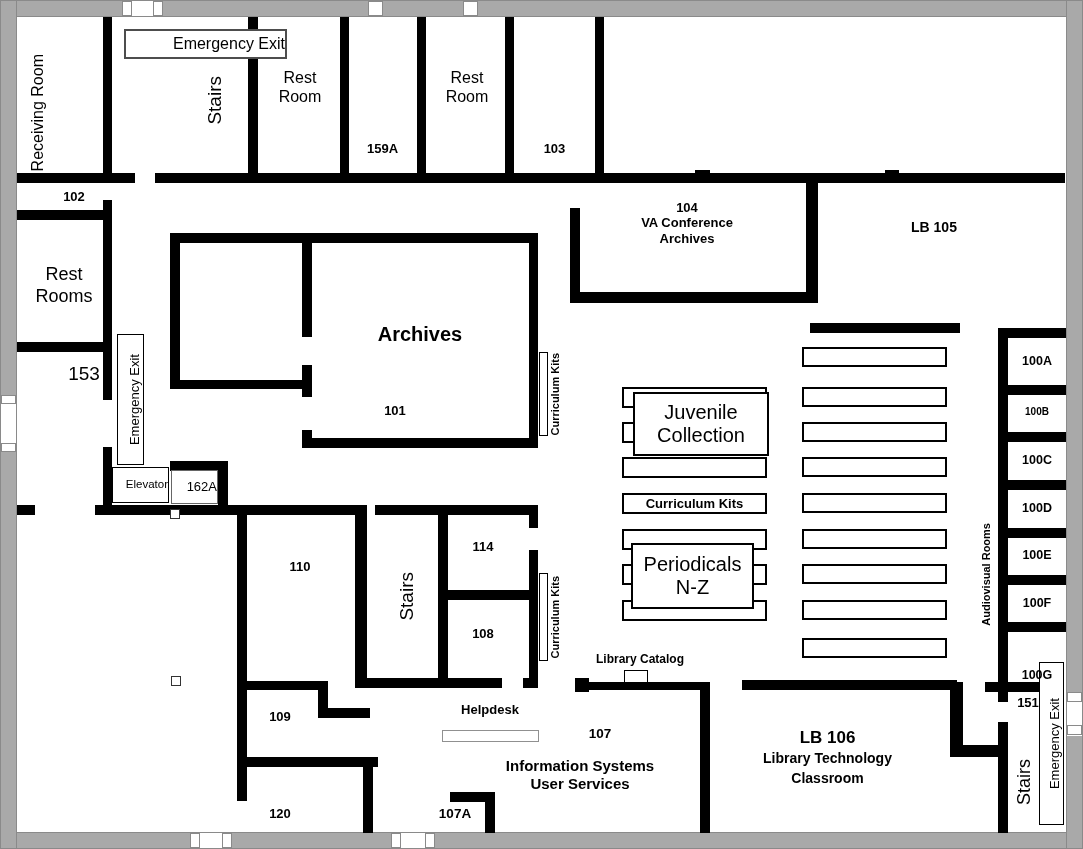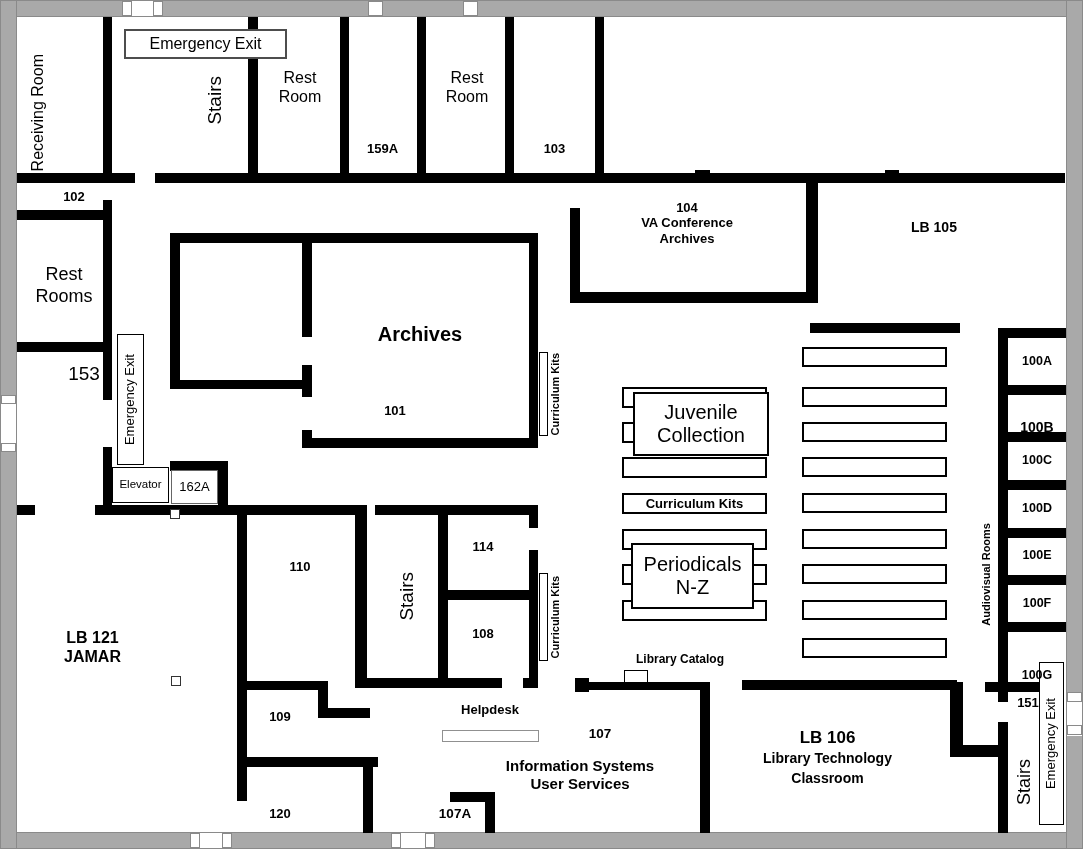--- a/index.html
+++ b/index.html
@@ -6,21 +6,21 @@
   html,body{margin:0;padding:0;background:#fff;}
   #plan{position:relative;width:1083px;height:849px;background:#fff;overflow:hidden;
         font-family:"Liberation Sans",sans-serif;color:#000;}
   .gb{position:absolute;background:#a9a9a9;border:1px solid #8a8a8a;box-sizing:border-box;z-index:0;}
   .door{position:absolute;background:#fff;z-index:1;}
   .jamb{position:absolute;background:#fff;border:1px solid #8a8a8a;box-sizing:border-box;z-index:1;}
   .w{position:absolute;background:#000;z-index:1;}
   .shelf{position:absolute;background:#fff;border:2px solid #000;box-sizing:border-box;z-index:2;
          display:flex;align-items:center;justify-content:center;}
   .box{position:absolute;background:#fff;border:2px solid #000;box-sizing:border-box;z-index:3;
-       display:flex;align-items:center;justify-content:center;text-align:center;line-height:1.15;}
+       display:flex;align-items:center;justify-content:flex-end;text-align:center;line-height:1.15;}
   .thin{border-width:1px;}
   .gray-border{border-color:#4d4d4d;}
   .lbl{position:absolute;display:flex;align-items:center;justify-content:center;text-align:center;
        z-index:4;line-height:1.2;white-space:pre-line;}
   .vt{writing-mode:vertical-rl;transform:rotate(180deg);}
   .b{font-weight:bold;align-items:center;}
   .sq{position:absolute;background:#fff;border:1px solid #333;box-sizing:border-box;z-index:2;}
 </style>
 </head>
 <body>
@@ -207,48 +207,45 @@
   <div class="lbl b" style="left:548px;top:350px;width:16px;height:88px;font-size:11px;">
     <span class="vt">Curriculum Kits</span>
   </div>
   <div class="lbl b" style="left:548px;top:572px;width:16px;height:90px;font-size:11px;">
     <span class="vt">Curriculum Kits</span>
   </div>
   <div class="lbl b" style="left:978px;top:518px;width:17px;height:112px;font-size:11px;">
     <span class="vt">Audiovisual Rooms</span>
   </div>
   <div class="lbl b" style="left:1010px;top:353px;width:54px;height:16px;font-size:12.5px;"><span>100A</span></div>
-  <div class="lbl b" style="left:1010px;top:419px;width:54px;height:16px;font-size:14px;"><span>100B</span></div>
+  <div class="lbl b" style="left:1010px;top:404px;width:54px;height:16px;font-size:10px;"><span>100B</span></div>
   <div class="lbl b" style="left:1010px;top:452px;width:54px;height:16px;font-size:12.5px;"><span>100C</span></div>
   <div class="lbl b" style="left:1010px;top:500px;width:54px;height:16px;font-size:12.5px;"><span>100D</span></div>
   <div class="lbl b" style="left:1010px;top:547px;width:54px;height:16px;font-size:12.5px;"><span>100E</span></div>
   <div class="lbl b" style="left:1010px;top:595px;width:54px;height:16px;font-size:12.5px;"><span>100F</span></div>
   <div class="lbl b" style="left:1010px;top:667px;width:54px;height:16px;font-size:12.5px;"><span>100G</span></div>
   <div class="lbl b" style="left:280px;top:558px;width:40px;height:18px;font-size:13px;">
     <span>110</span>
   </div>
   <div class="lbl" style="left:390px;top:560px;width:34px;height:72px;font-size:19px;">
     <span class="vt">Stairs</span>
   </div>
   <div class="lbl b" style="left:462px;top:538px;width:42px;height:18px;font-size:13px;">
     <span>114</span>
   </div>
   <div class="lbl b" style="left:462px;top:625px;width:42px;height:18px;font-size:13px;">
     <span>108</span>
   </div>
-  <div class="lbl b" style="left:40px;top:624px;width:105px;height:46px;font-size:16px;">
-    <span><span>LB 121</span><br><span>JAMAR</span></span>
-  </div>
   <div class="lbl b" style="left:258px;top:708px;width:44px;height:18px;font-size:13px;">
     <span>109</span>
   </div>
   <div class="lbl b" style="left:258px;top:805px;width:44px;height:18px;font-size:13px;">
     <span>120</span>
   </div>
-  <div class="lbl b" style="left:595px;top:652px;width:90px;height:15px;font-size:12px;margin-left:40px;">
+  <div class="lbl b" style="left:595px;top:652px;width:90px;height:15px;font-size:12px;">
     <span>Library Catalog</span>
   </div>
   <div class="lbl b" style="left:450px;top:702px;width:80px;height:16px;font-size:13px;">
     <span>Helpdesk</span>
   </div>
   <div class="lbl b" style="left:578px;top:725px;width:44px;height:18px;font-size:13.5px;">
     <span>107</span>
   </div>
   <div class="lbl b" style="left:495px;top:753px;width:170px;height:44px;font-size:15px;">
     <span><span>Information Systems</span><br><span>User Services</span></span>

